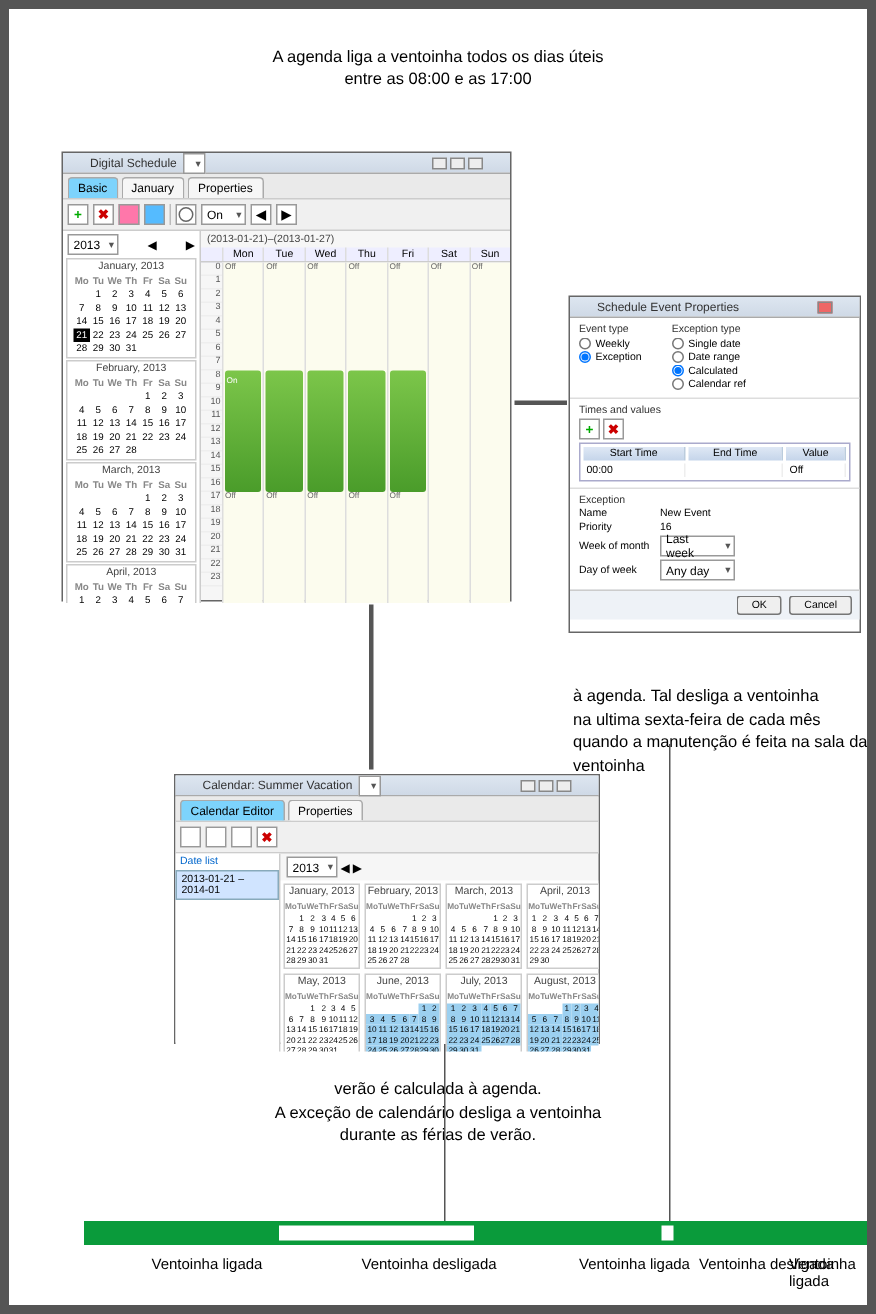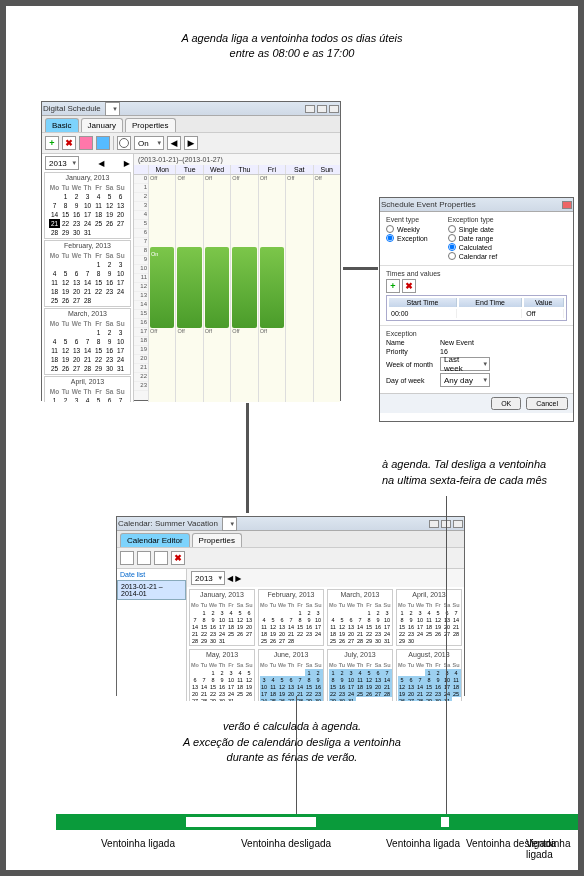--- a/index.html
+++ b/index.html
@@ -1,21 +1,21 @@
 <!DOCTYPE html>
 <html><head>
 <meta charset="utf-8">
 <style>
 * { box-sizing: border-box; margin: 0; padding: 0; }
 body { font-family: Arial, sans-serif; font-size: 10px; background: #fff; }
 .frame { width: 584px; height: 876px; border: 6px solid #555; position: relative; overflow: hidden; }
-.caption { position: absolute; font-size: 11px; color: #000; text-align: center; line-height: 1.4; font-style: italic; }
+.caption { position: absolute; font-size: 11px; color: #000; text-align: center; line-height: 1.4; }
 .caption.left { text-align: left; }
 .window { position: absolute; border: 1px solid #666; background: #f6f6f6; }
-.titlebar { background: linear-gradient(#dde6f0,#cfd9e6); height: 14px; display: flex; align-items: center; padding: 0 1px; font-size: 8px; color: #333; border-bottom: 1px solid #aaa; }
+.titlebar { background: linear-gradient(#dde6f0,#cfd9e6); height: 14px; display: flex; align-items: center; padding: 0 18px; font-size: 8px; color: #333; border-bottom: 1px solid #aaa; }
 .titlebar .winbtns { margin-left: auto; display: flex; gap: 2px; }
 .titlebar .winbtns span { width: 10px; height: 8px; border: 1px solid #888; background: #eee; display: inline-block; }
 .tabs { display: flex; gap: 2px; padding: 2px 3px 0 3px; background: #eaeaea; font-size: 8px; }
 .tabs .tab { padding: 2px 6px; border: 1px solid #aaa; border-bottom: none; background: #f6f6f6; border-radius: 3px 3px 0 0; }
 .tabs .tab.active { background: #7dd3fc; }
 .toolbar { display: flex; gap: 3px; padding: 3px; background: #f0f0f0; border-top: 1px solid #ccc; border-bottom: 1px solid #ccc; align-items: center; }
 .tico { width: 14px; height: 14px; border: 1px solid #999; background: #fff; display: flex; align-items: center; justify-content: center; font-size: 9px; }
 .tico.green { color: #0a0; font-weight: bold; }
 .tico.red { color: #c00; font-weight: bold; }
 .tico.orange { background: #f7a; }
@@ -492,23 +492,24 @@
       <button>Cancel</button>
     </div>
   </div>
 
   <div class="connector" style="top:397px;left:240px;width:3px;height:110px;"></div>
 
   <div class="caption left" style="top:436px;left:376px;width:220px;">
     <br>
     <span>à agenda. Tal desliga a ventoinha</span><br>
     <span>na ultima sexta-feira de cada mês</span><br>
+    <span>quando a manutenção é feita na sala da ventoinha</span>
   </div>
 
-  <div class="window" style="top:510px;left:110px;width:349px;height:180px;">
+  <div class="window" style="top:510px;left:110px;width:284px;height:180px;">
     <div class="titlebar">
       <span>Calendar: Summer Vacation</span>
       <span class="selbox" style="margin-left:4px;width:14px;"></span>
       <div class="winbtns">
           <span></span>
           <span></span>
           <span></span>
         </div>
     </div>
     <div class="tabs">

